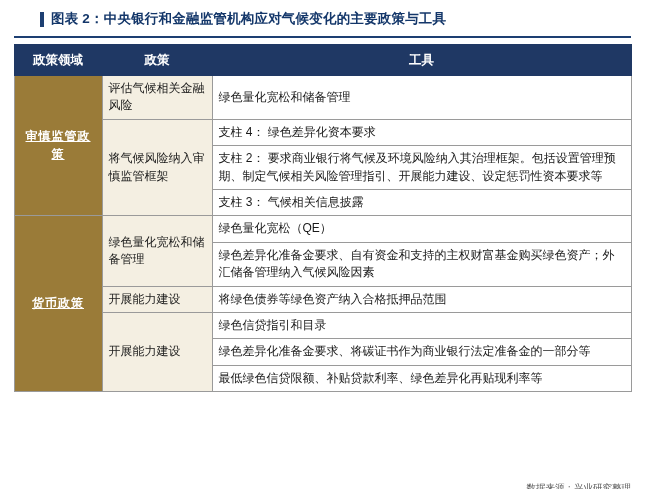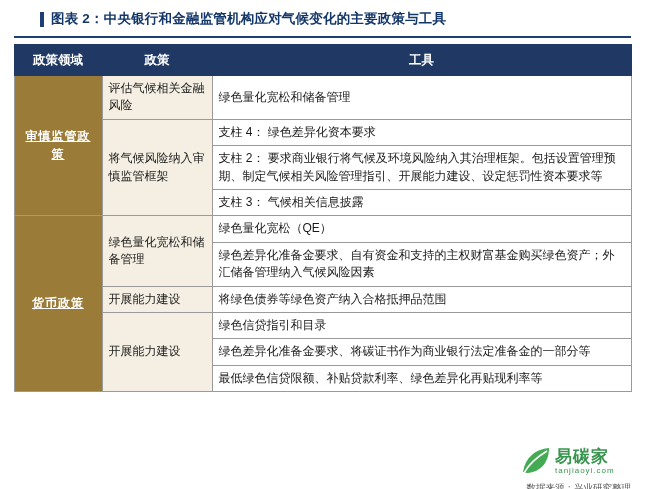--- a/index.html
+++ b/index.html
@@ -201,27 +201,15 @@
       </tr>
       <tr>
         <td class="tool-cell">绿色差异化准备金要求、将碳证书作为商业银行法定准备金的一部分等</td>
       </tr>
       <tr>
         <td class="tool-cell">最低绿色信贷限额、补贴贷款利率、绿色差异化再贴现利率等</td>
       </tr>
     </tbody>
   </table>
 
-  <div class="watermark">
-    <div class="wm-leaf">
-      <svg width="34" height="34" viewBox="0 0 34 34" aria-hidden="true">
-        <path d="M4 28 C6 14 16 5 30 4 C30 18 22 28 8 29 Z" fill="#3aa64a"></path>
-        <path d="M5 29 C10 20 18 13 28 7" stroke="#ffffff" stroke-width="1.6" fill="none"></path>
-      </svg>
-    </div>
-    <div class="wm-text">
-      <span class="wm-cn">易碳家</span>
-      <span class="wm-en">tanjiaoyi.com</span>
-    </div>
-  </div>
 
   <div class="source">数据来源：兴业研究整理</div>
 </div>
 
 </body></html>

